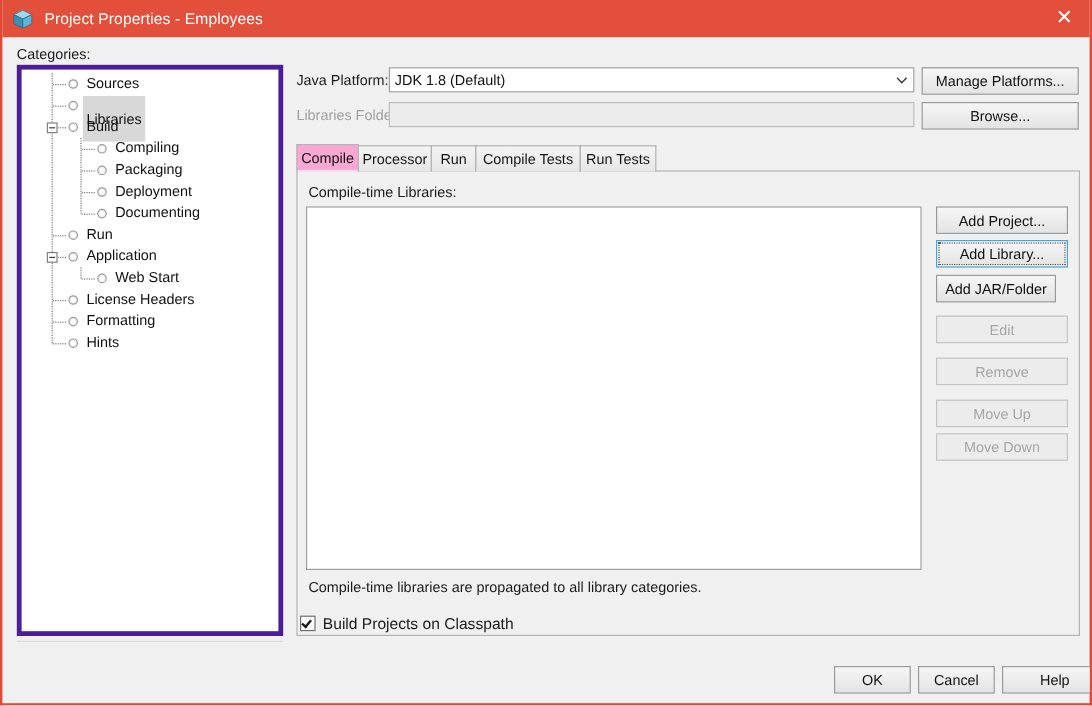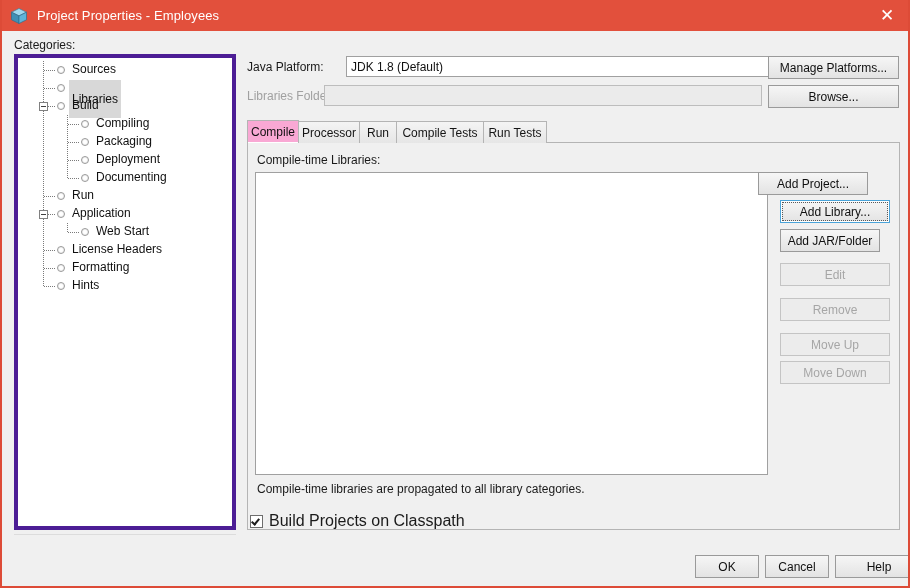--- a/index.html
+++ b/index.html
@@ -175,21 +175,21 @@
   .cbox {
     width: 13px; height: 13px; background: #ffffff;
     border: 1px solid #6d6d6d; position: relative; flex: 0 0 auto;
   }
   .cbox .tick {
     position: absolute; left: 2px; top: 1px;
     width: 5px; height: 8px;
     border-right: 2px solid #1e1e1e; border-bottom: 2px solid #1e1e1e;
     transform: rotate(40deg);
   }
-  #cb-label { margin-left: 6px; font-size: 16px; color: #1a1a1a; }
+  #cb-label { margin-left: 6px; font-size: 13px; color: #1a1a1a; }
 
   #sep-line {
     position: absolute; left: 12px; top: 534px; width: 222px; height: 1px;
     background: #dcdcdc;
   }
 </style>
 </head>
 <body>
 
 <div id="dialog">
@@ -252,21 +252,21 @@
         <div class="node-icon" style="left: 39px; top: 206px;"></div>
         <div class="node-label" style="left: 54px; top: 202px;">Formatting</div>
         <div class="hline" style="left: 26px; top: 228px; width: 11px;"></div>
         <div class="node-icon" style="left: 39px; top: 224px;"></div>
         <div class="node-label" style="left: 54px; top: 220px;">Hints</div>
       </div>
   </div>
   <div id="sep-line"></div>
 
   <div class="lbl" style="left:245px; top:60px;">Java Platform:</div>
-  <div class="combo" style="left:322px; top:56px; width:438px;margin-left:22px;">
+  <div class="combo" style="left:322px; top:56px; width:438px;">
     <span class="cv">JDK 1.8 (Default)</span>
     <span class="arrow">
       <svg width="9" height="6" viewBox="0 0 9 6">
           <path d="M0.5 0.8 L4.5 5 L8.5 0.8" fill="none" stroke="#333" stroke-width="1.1"></path>
         </svg>
     </span>
   </div>
   <div class="btn" style="left:766px; top:56px; width:131px;">Manage Platforms...</div>
 
   <div class="lbl dis" style="left:245px; top:89px;">Libraries Folder:</div>
@@ -288,21 +288,21 @@
   <div id="hint-text">Compile-time libraries are propagated to all library categories.</div>
 
   <div id="cb-wrap">
     <span class="cbox">
         <span class="tick"></span>
       </span>
     <span id="cb-label">Build Projects on Classpath</span>
   </div>
 
   <div id="side-buttons">
-      <div class="btn" style="left: 756px; top: 172px; width: 110px;">
+      <div class="btn" style="left: 778px; top: 172px; width: 110px;">
         <span style="position: relative;">Add Project...</span>
       </div>
       <div class="btn focused" style="left: 778px; top: 200px; width: 110px;">
         <span class="fring"></span>
         <span style="position: relative;">Add Library...</span>
       </div>
       <div class="btn" style="left: 778px; top: 229px; width: 100px;">
         <span style="position: relative;">Add JAR/Folder</span>
       </div>
       <div class="btn disabled" style="left: 778px; top: 263px; width: 110px;">

